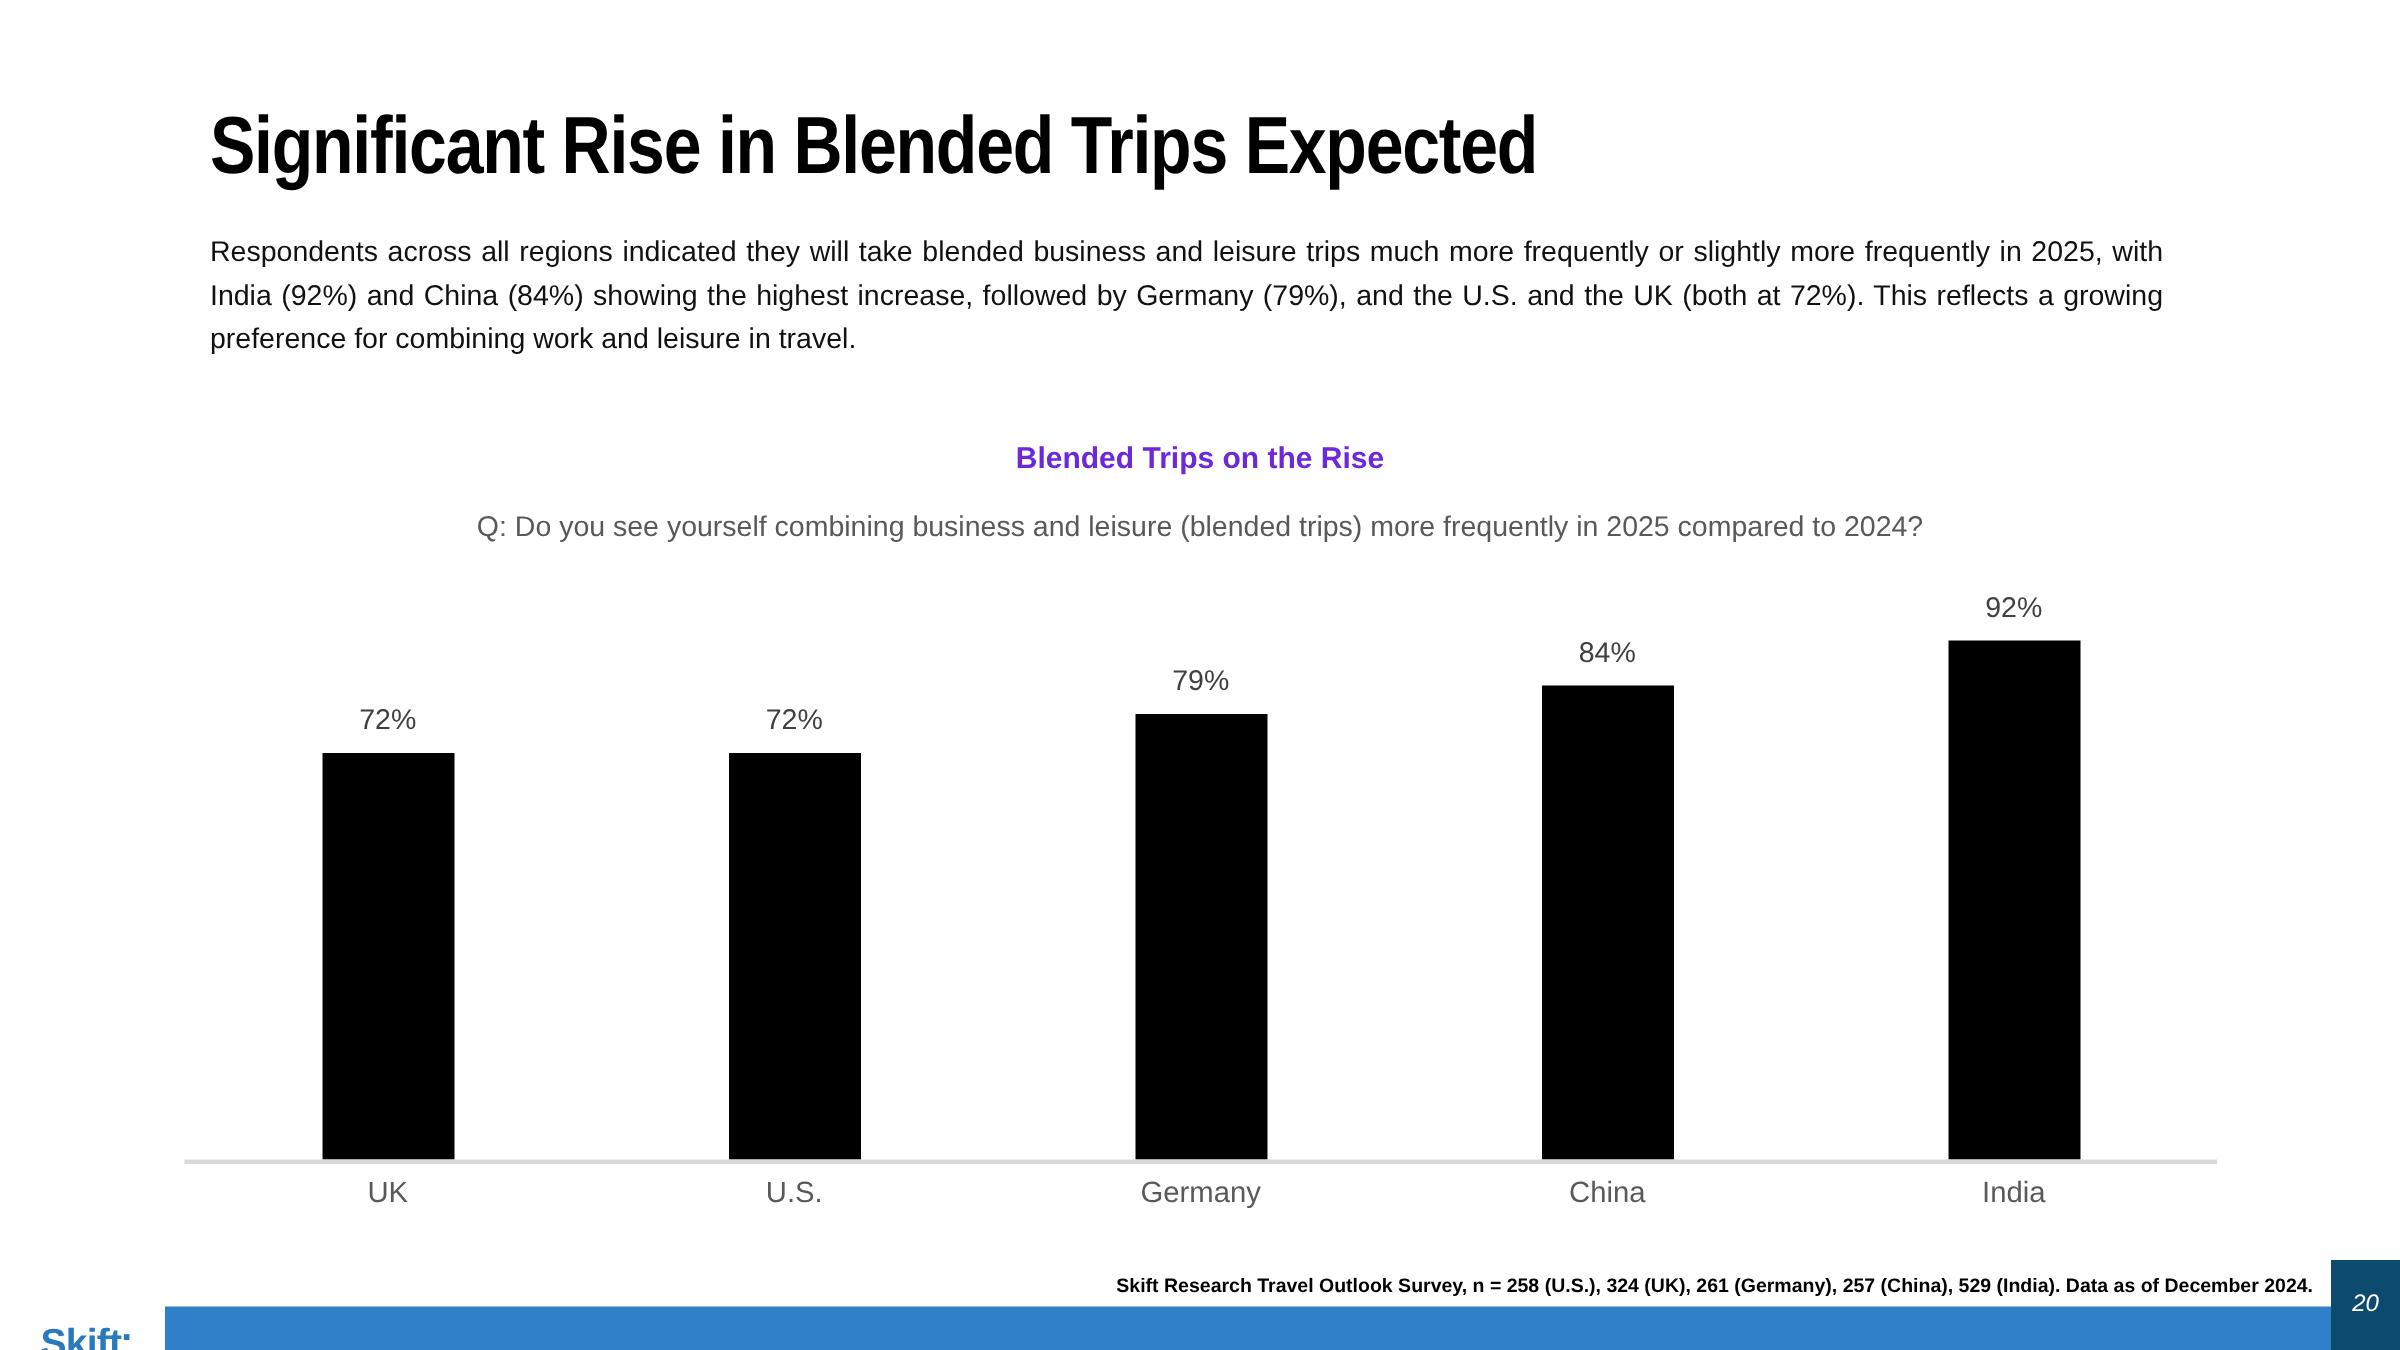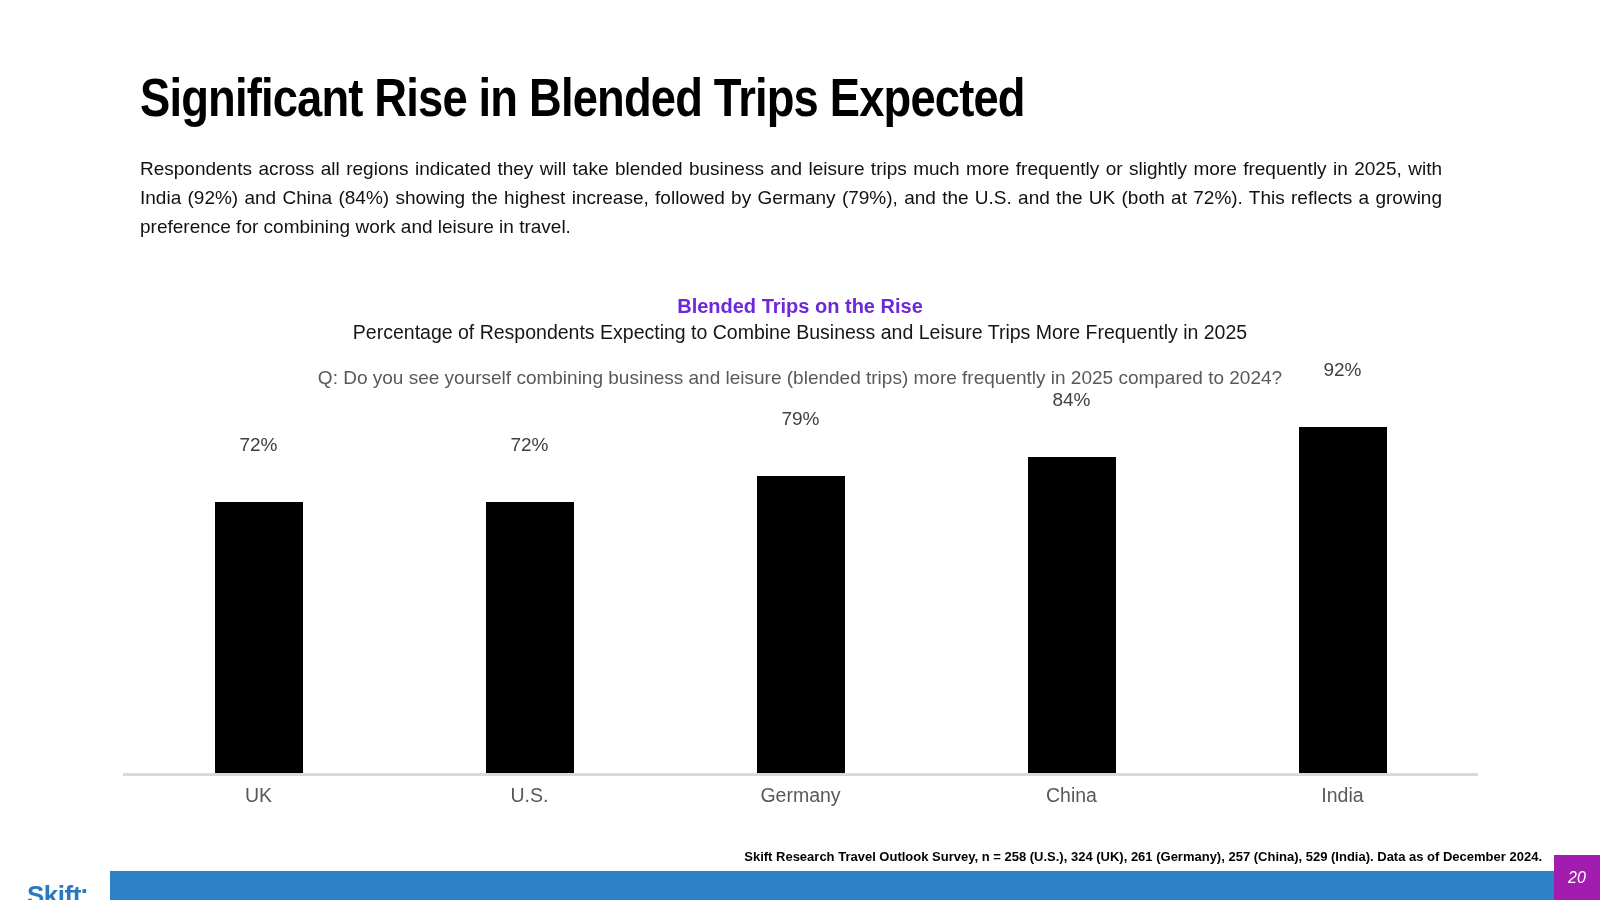--- a/index.html
+++ b/index.html
@@ -73,21 +73,20 @@
     height: 430px;
     display: flex;
     align-items: flex-end;
   }
   .bar-slot {
     flex: 1 1 0;
     display: flex;
     flex-direction: column;
     justify-content: flex-end;
     align-items: center;
-    gap: 36px;
   }
   .bar-value-label {
     font-size: 19px;
     color: #404040;
     margin-bottom: 10px;
   }
   .bar {
     width: 88px;
     background: #000000;
   }
@@ -159,22 +158,22 @@
     bottom: 0;
     height: 29px;
     background: #2E81C6;
   }
 
   .page-number-box {
     position: absolute;
     right: 0;
     bottom: 0;
     width: 46px;
-    height: 45px;
-    background: #a21caf;
+    height: 60px;
+    background: #0c4a6e;
     display: flex;
     align-items: center;
     justify-content: center;
   }
   .page-number {
     color: #ffffff;
     font-size: 16px;
     font-style: italic;
     font-weight: 500;
   }
@@ -183,21 +182,20 @@
 <body>
 
 <div class="slide">
 
   <h1 class="slide-title">Significant Rise in Blended Trips Expected</h1>
 
   <p class="intro-paragraph">Respondents across all regions indicated they will take blended business and leisure trips much more frequently or slightly more frequently in 2025, with India (92%) and China (84%) showing the highest increase, followed by Germany (79%), and the U.S. and the UK (both at 72%). This reflects a growing preference for combining work and leisure in travel.</p>
 
   <div class="chart-header">
     <div class="chart-title">Blended Trips on the Rise</div>
-    <div class="chart-subtitle">Percentage of Respondents Expecting to Combine Business and Leisure Trips More Frequently in 2025</div>
     <div class="chart-question">Q: Do you see yourself combining business and leisure (blended trips) more frequently in 2025 compared to 2024?</div>
   </div>
 
   <div class="plot-area">
     <div class="bar-slot">
       <div class="bar-value-label">72%</div>
       <div class="bar" style="height: 271px; background: rgb(0, 0, 0);"></div>
     </div>
     <div class="bar-slot">
       <div class="bar-value-label">72%</div>

